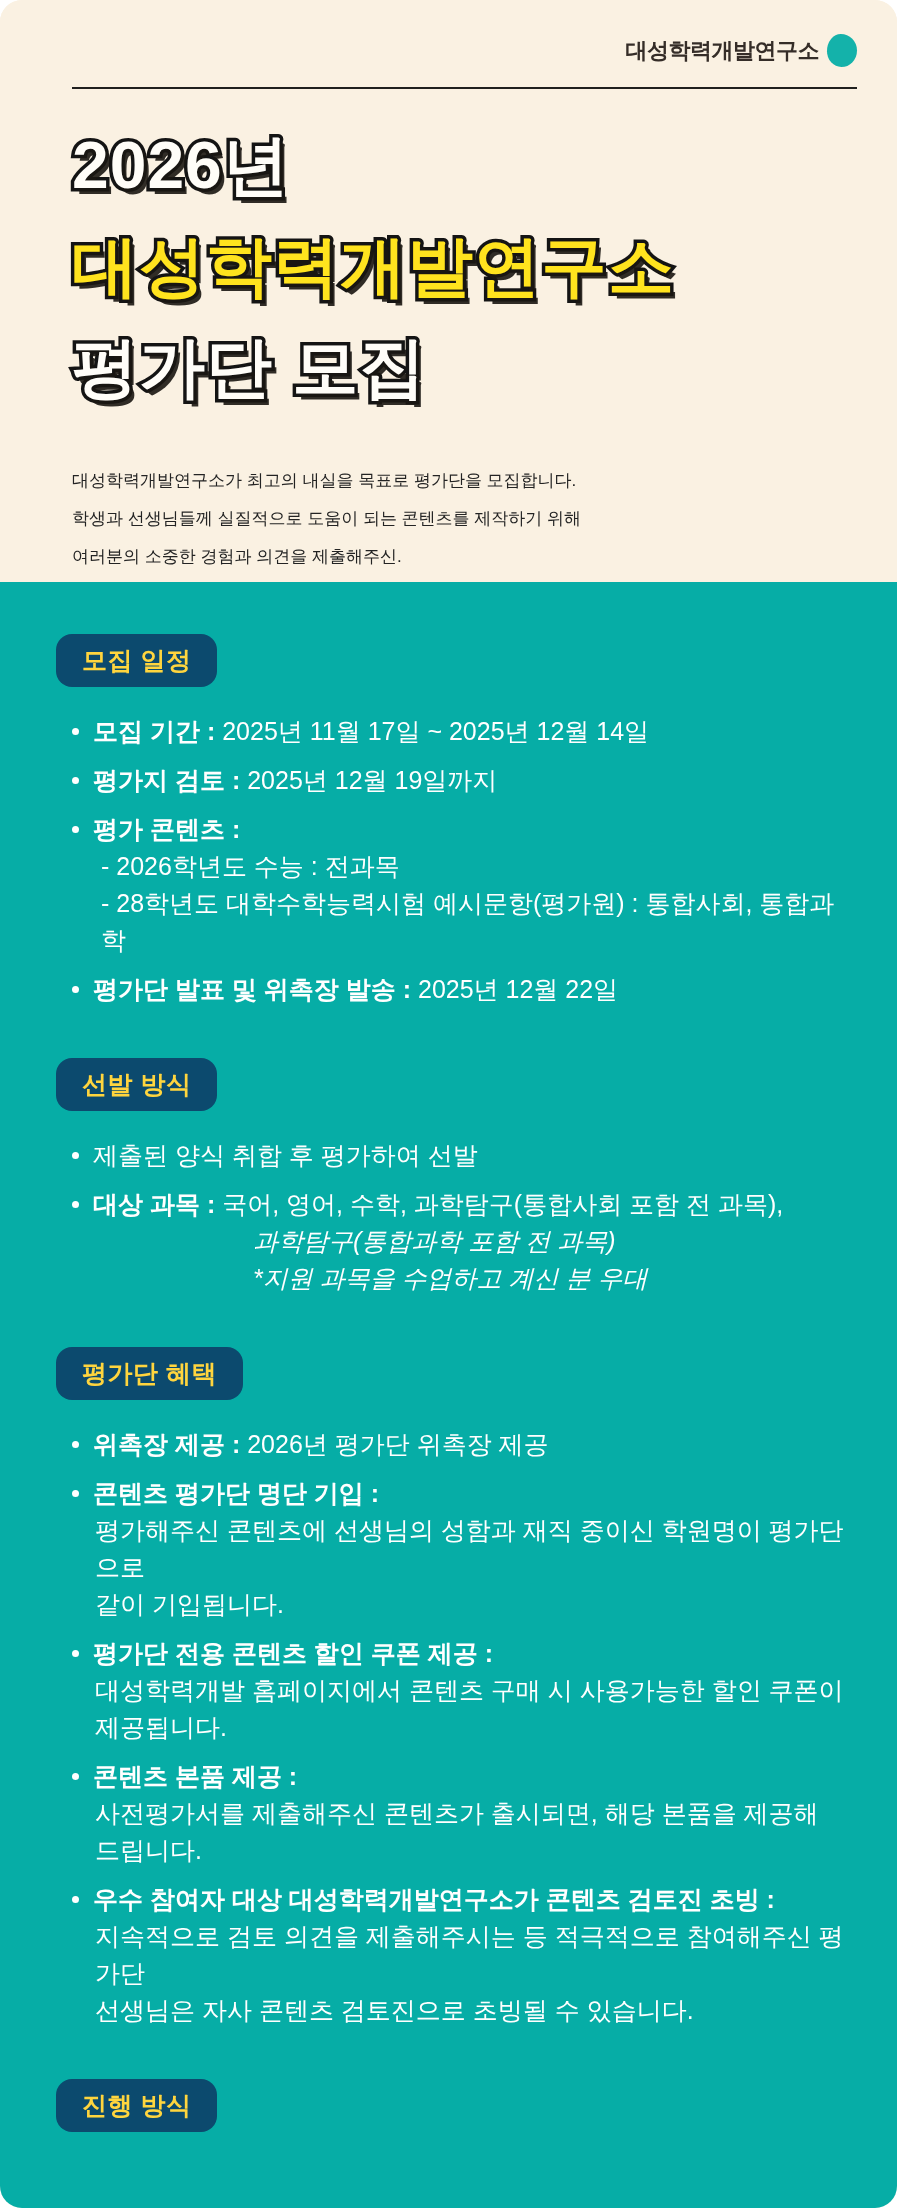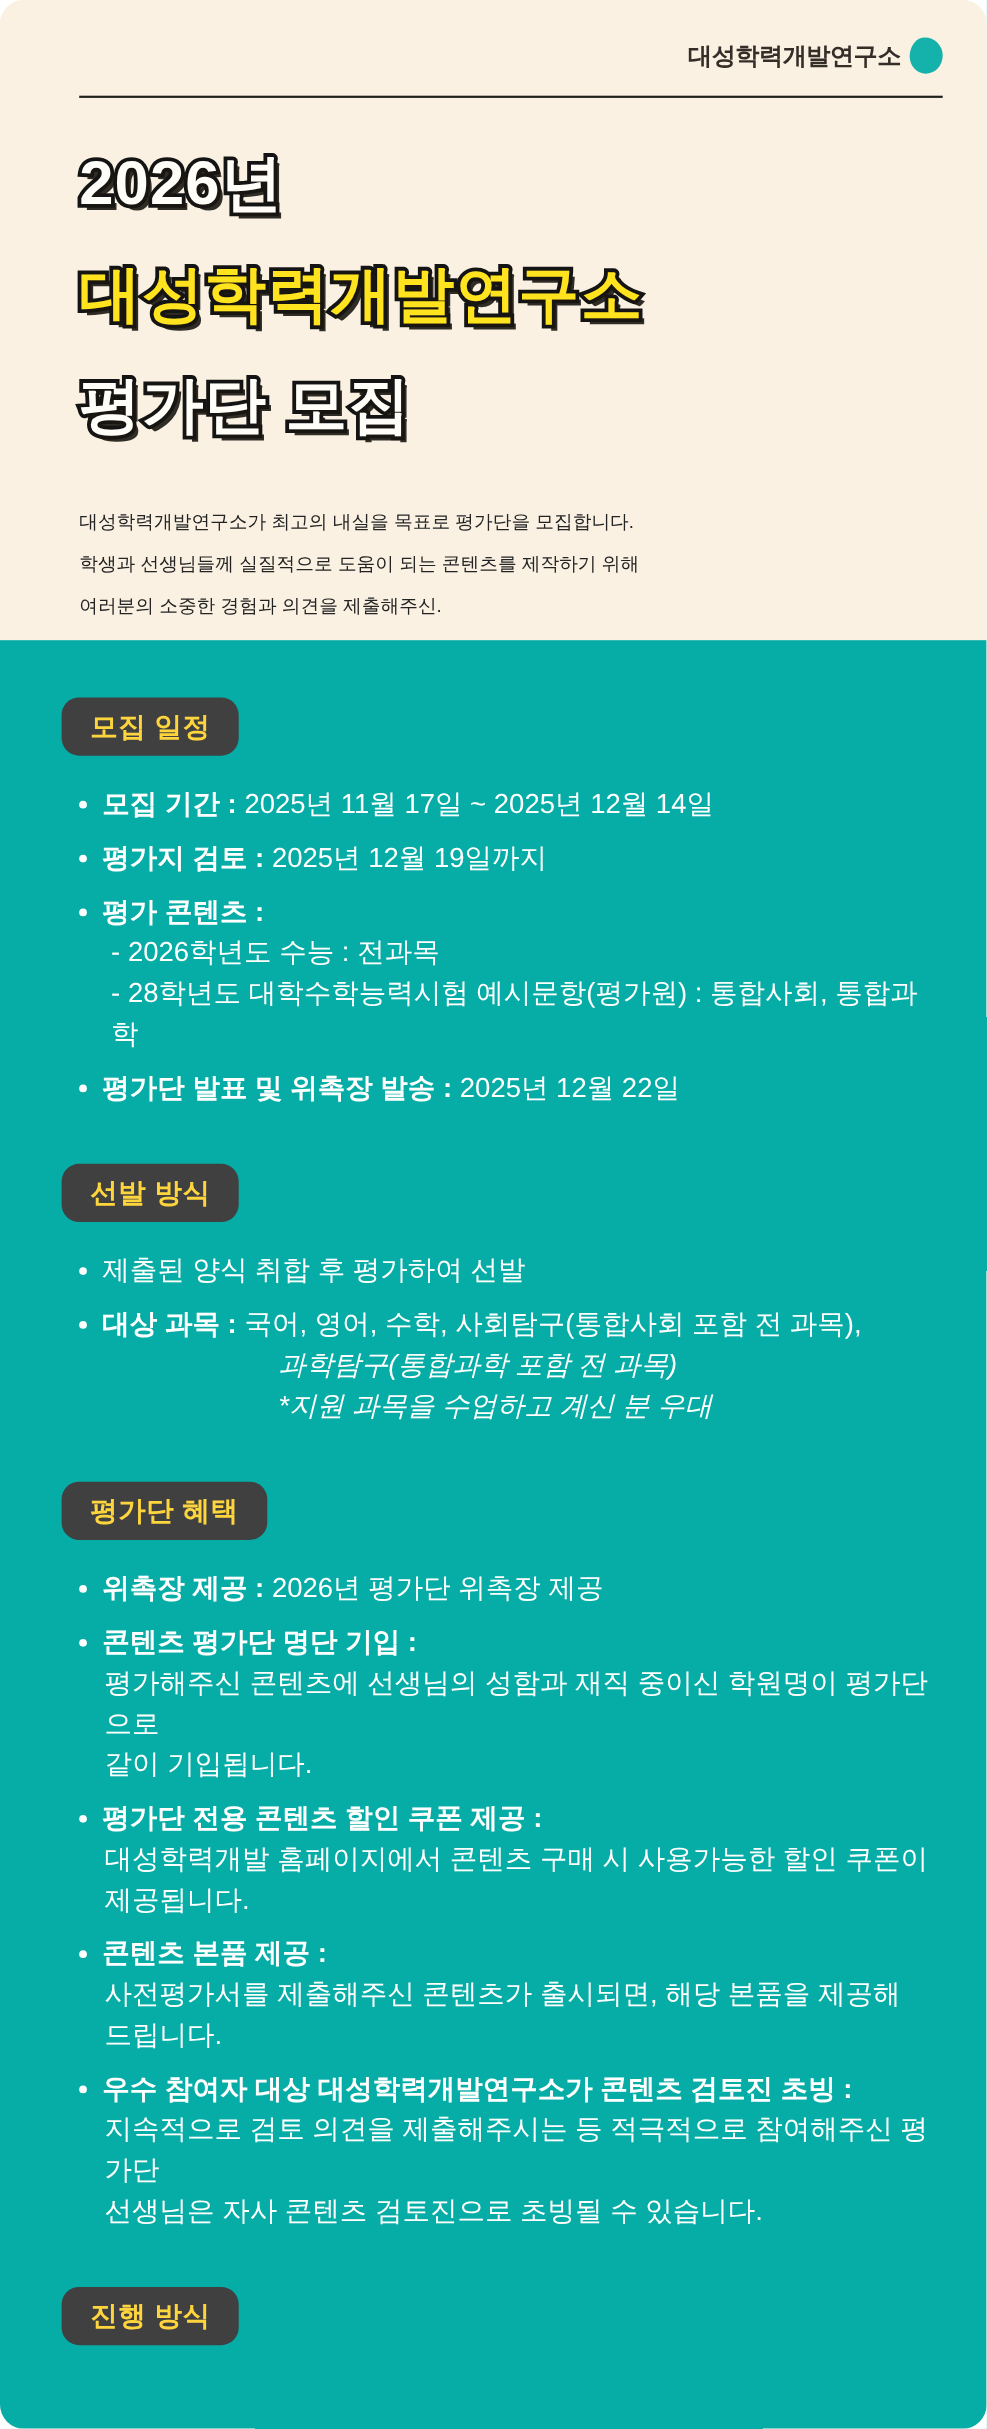--- a/index.html
+++ b/index.html
@@ -4,31 +4,31 @@
 <style>
   html,body{margin:0;padding:0;background:#ffffff;}
   body{width:897px;font-family:"Liberation Sans","DejaVu Sans",sans-serif;}
   .card{width:897px;height:2208px;border-radius:22px;overflow:hidden;background:#faf1e2;display:flex;flex-direction:column;justify-content:space-between;}
   
   .hero{background:#faf1e2;padding:34px 38px 0 72px;height:591px;box-sizing:border-box;}
   .brand-row{display:flex;justify-content:flex-end;align-items:center;gap:8px;padding-right:2px;}
   .brand-text{font-size:22px;font-weight:800;color:#352d28;letter-spacing:-0.5px;}
   .brand-mark{width:30px;height:33px;background:#14b2aa;border-radius:46% 54% 52% 48% / 52% 50% 50% 48%;}
   .divider{height:2px;background:#20201e;margin:20px 2px 0 0;}
-  .hero-title{margin-top:26px;font-weight:900;font-size:56px;line-height:101px;letter-spacing:1px;color:#fffdf8;
+  .hero-title{margin-top:26px;font-weight:900;font-size:66px;line-height:101px;letter-spacing:1px;color:#fffdf8;
       -webkit-text-stroke:7px #141414;paint-order:stroke fill;
       text-shadow:5px 6px 0 rgba(25,22,18,0.9);}
   .hero-title .line{display:block;white-space:nowrap;}
   .hero-title .yellow{color:#ffe31e;}
   .hero-desc{margin-top:34px;font-size:17px;line-height:38px;color:#232323;font-weight:500;}
   .hero-desc p{margin:0;}
   
   .teal{background:#06ada6;flex:1;padding:52px 40px 0 70px;box-sizing:border-box;color:#ffffff;}
   .t-section{margin-bottom:50px;}
-  .badge{display:inline-flex;align-items:center;background:#404040;color:#ffd53e;font-weight:800;
+  .badge{display:inline-flex;align-items:center;background:#0c4a6e;color:#ffd53e;font-weight:800;
          font-size:25px;letter-spacing:0.5px;padding:10px 26px;border-radius:16px;margin-bottom:26px;
          margin-left:-14px;}
   .item{display:flex;margin-bottom:12px;}
   .dot{flex:none;width:7px;height:7px;border-radius:50%;background:#ffffff;margin:15px 14px 0 2px;}
   .item .body{font-size:25px;line-height:37px;}
   .item p{margin:0;}
   .lbl{font-weight:800;}
   .txt{font-weight:400;}
   .sub{font-weight:400;}
   .sub.dash{padding-left:8px;}
@@ -87,21 +87,21 @@
       <section class="t-section"><div class="badge">
           <span>선발 방식</span>
         </div><div class="item">
           <span class="dot"></span>
           <div class="body">
             <p class="main"><span class="txt">제출된 양식 취합 후 평가하여 선발</span></p>
           </div>
         </div><div class="item">
           <span class="dot"></span>
           <div class="body">
-            <p class="main"><b class="lbl">대상 과목 : </b><span class="txt">국어, 영어, 수학, 사회탐구(통합사회 포함 전 과목),</span></p>
+            <p class="main"><b class="lbl">대상 과목 : </b><span class="txt">국어, 영어, 수학, 과학탐구(통합사회 포함 전 과목),</span></p>
             <p class="sub hang">과학탐구(통합과학 포함 전 과목)</p>
             <p class="sub hang">*지원 과목을 수업하고 계신 분 우대</p>
           </div>
         </div></section>
       <section class="t-section"><div class="badge">
           <span>평가단 혜택</span>
         </div><div class="item">
           <span class="dot"></span>
           <div class="body">
             <p class="main"><b class="lbl">위촉장 제공 : </b><span class="txt">2026년 평가단 위촉장 제공</span></p>

